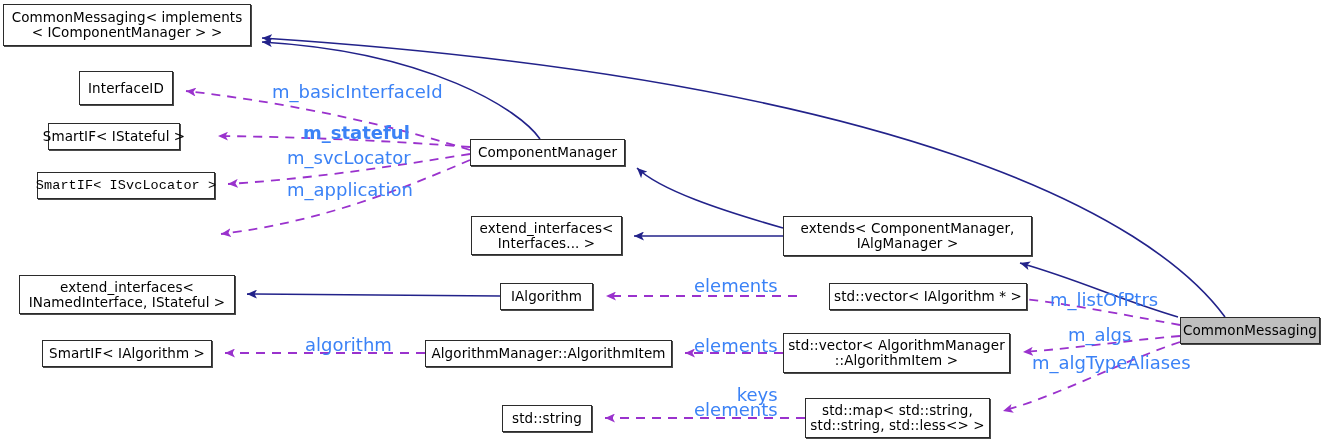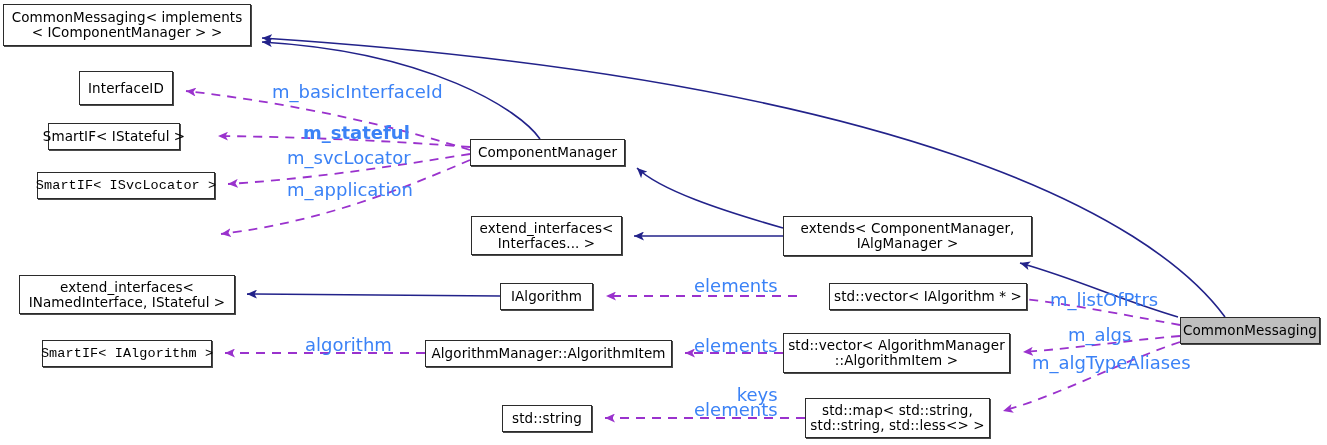--- a/index.html
+++ b/index.html
@@ -101,21 +101,21 @@
   <div class="node" style="left:37px; top:172px; width:178px; height:27px;font-family:Liberation Mono, monospace;">SmartIF&lt; ISvcLocator &gt;</div>
   <div class="node" style="left:470px; top:139px; width:155px; height:27px;">ComponentManager</div>
   <div class="node" style="left:471px; top:216px; width:151px; height:39px;">extend_interfaces&lt;
 Interfaces... &gt;</div>
   <div class="node" style="left:783px; top:216px; width:249px; height:40px;">extends&lt; ComponentManager,
 IAlgManager &gt;</div>
   <div class="node" style="left:19px; top:275px; width:216px; height:39px;">extend_interfaces&lt;
 INamedInterface, IStateful &gt;</div>
   <div class="node" style="left:500px; top:283px; width:93px; height:27px;">IAlgorithm</div>
   <div class="node" style="left:797px; top:283px; width:198px; height:27px;margin-left:32px;">std::vector&lt; IAlgorithm * &gt;</div>
-  <div class="node" style="left:42px; top:340px; width:170px; height:27px;font-family:Liberation Mono, monospace;">SmartIF&lt; IAlgorithm &gt;</div>
+  <div class="node" style="left:42px; top:340px; width:170px; height:27px;">SmartIF&lt; IAlgorithm &gt;</div>
   <div class="node" style="left:425px; top:340px; width:247px; height:27px;">AlgorithmManager::AlgorithmItem</div>
   <div class="node" style="left:783px; top:333px; width:227px; height:40px;">std::vector&lt; AlgorithmManager
 ::AlgorithmItem &gt;</div>
   <div class="node highlight" style="left:1180px; top:317px; width:140px; height:27px;">CommonMessaging</div>
   <div class="node" style="left:502px; top:405px; width:90px; height:27px;">std::string</div>
   <div class="node" style="left:805px; top:398px; width:185px; height:40px;">std::map&lt; std::string,
 std::string, std::less&lt;&gt; &gt;</div>
 
   <div class="edge-label" style="left:272px; top:84px;">m_basicInterfaceId</div>
   <div class="edge-label" style="left:303px; top:125px;font-weight:bold;">m_stateful</div>

